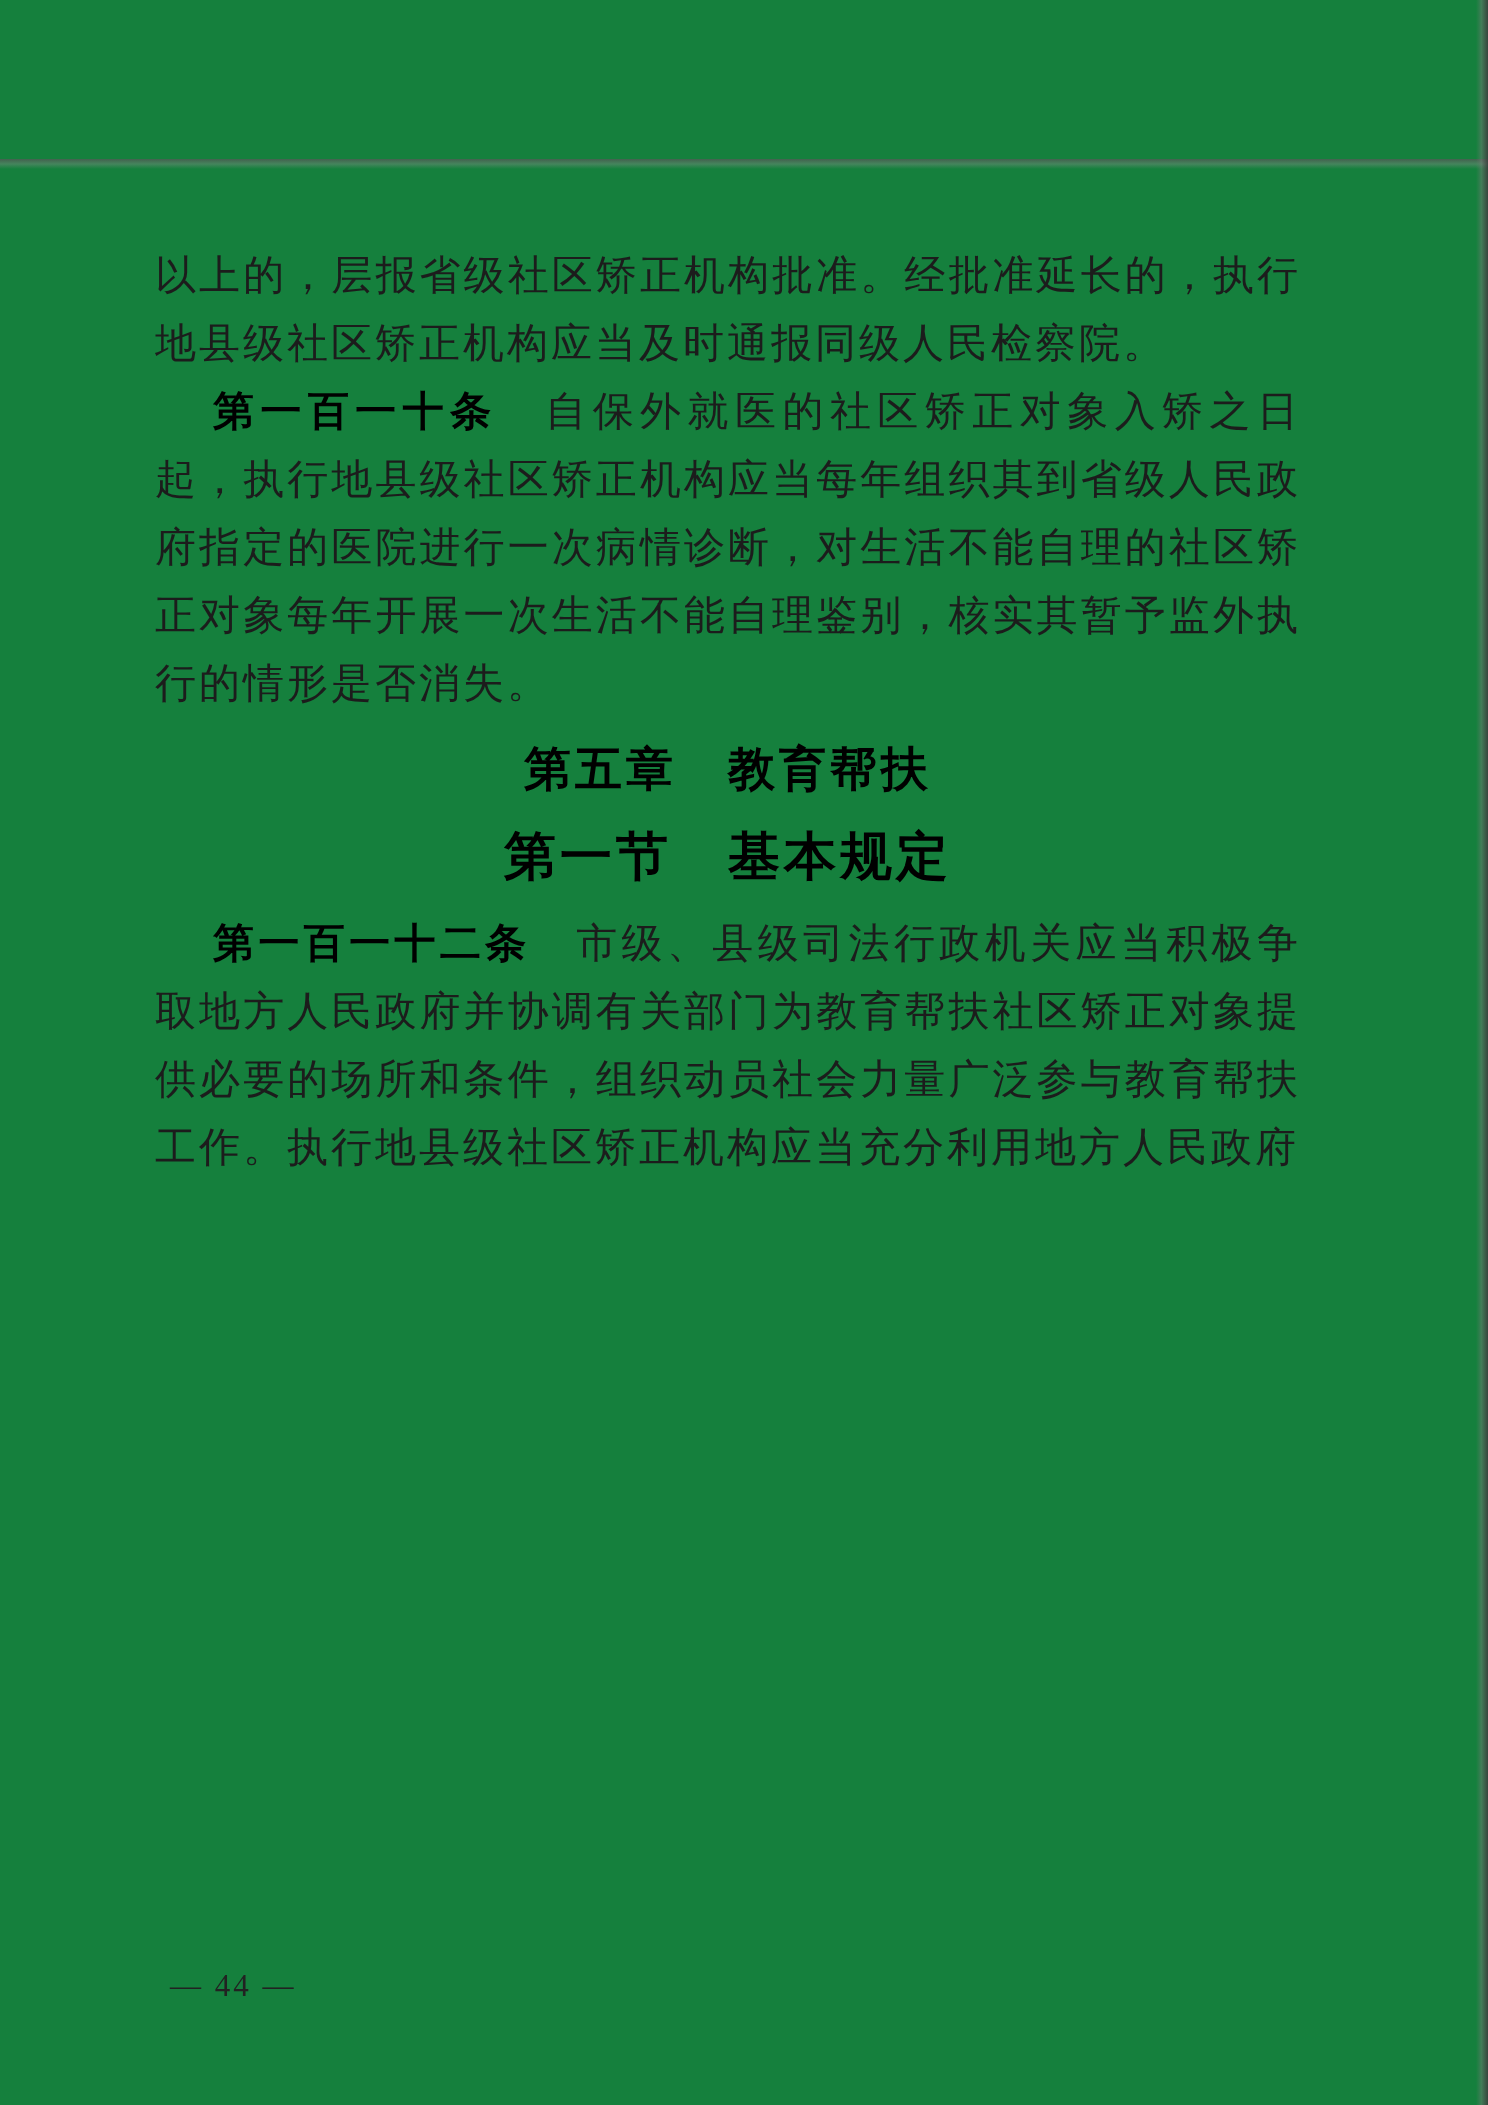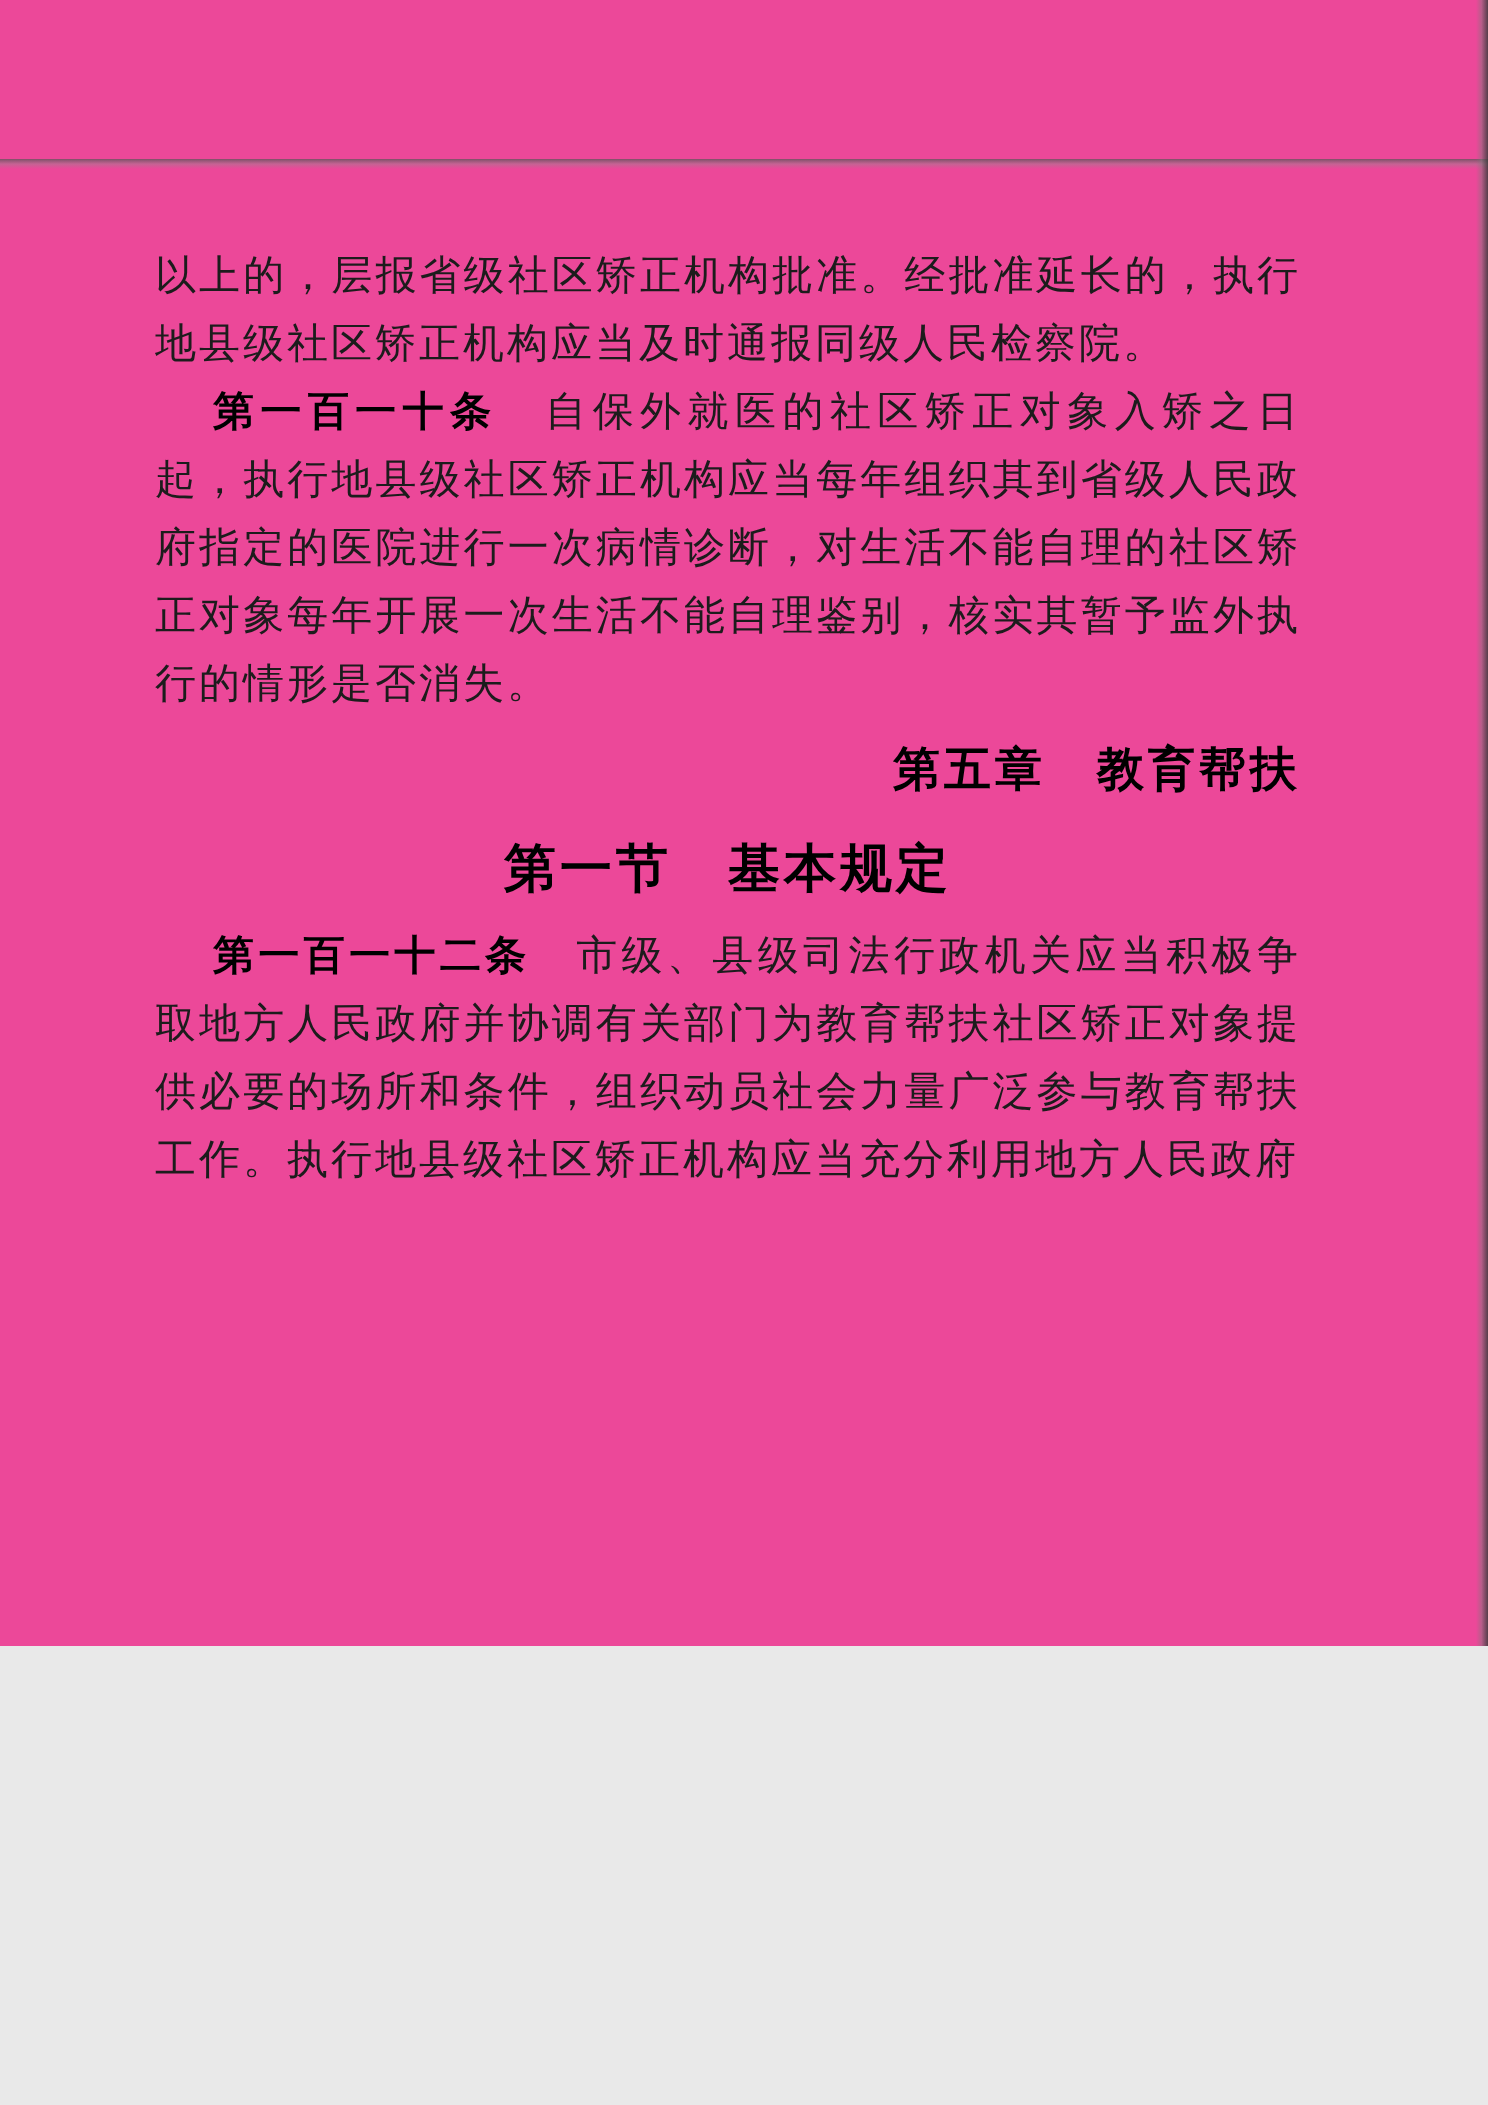--- a/index.html
+++ b/index.html
@@ -1,20 +1,20 @@
 <!DOCTYPE html>
 <html><head>
 <meta charset="utf-8">
 <style>
   html, body { margin: 0; padding: 0; background: #e9e9e9; }
   .page {
     position: relative;
     width: 1488px;
-    height: 1646px;
-    background: #ec4899;
+    height: 2105px;
+    background: #15803d;
     overflow: hidden;
     font-family: "Liberation Serif", serif;
     color: #1c1c1c;
     margin: 0 auto;
   }
   
   .top-line {
     position: absolute;
     left: 0; top: 159px;
     width: 100%; height: 10px;
@@ -46,25 +46,25 @@
     text-align: justify;
     text-justify: inter-character;
   }
   .doc p.para { margin: 0; }
   .doc p.indent { text-indent: 58px; }
   .doc strong { font-weight: 700; color: #000; }
   .doc h1.chapter {
     font-size: 47px;
     line-height: 68px;
     font-weight: 700;
-    text-align: right;
+    text-align: center;
     text-indent: 0;
     letter-spacing: 4px;
     color: #000;
-    margin: 18px 0 32px 0;
+    margin: 18px 0 20px 0;
     font-family: Liberation Serif, serif;
   }
   .doc h2.section {
     font-size: 52px;
     line-height: 68px;
     font-weight: 700;
     text-align: center;
     text-indent: 0;
     letter-spacing: 4px;
     color: #111;

